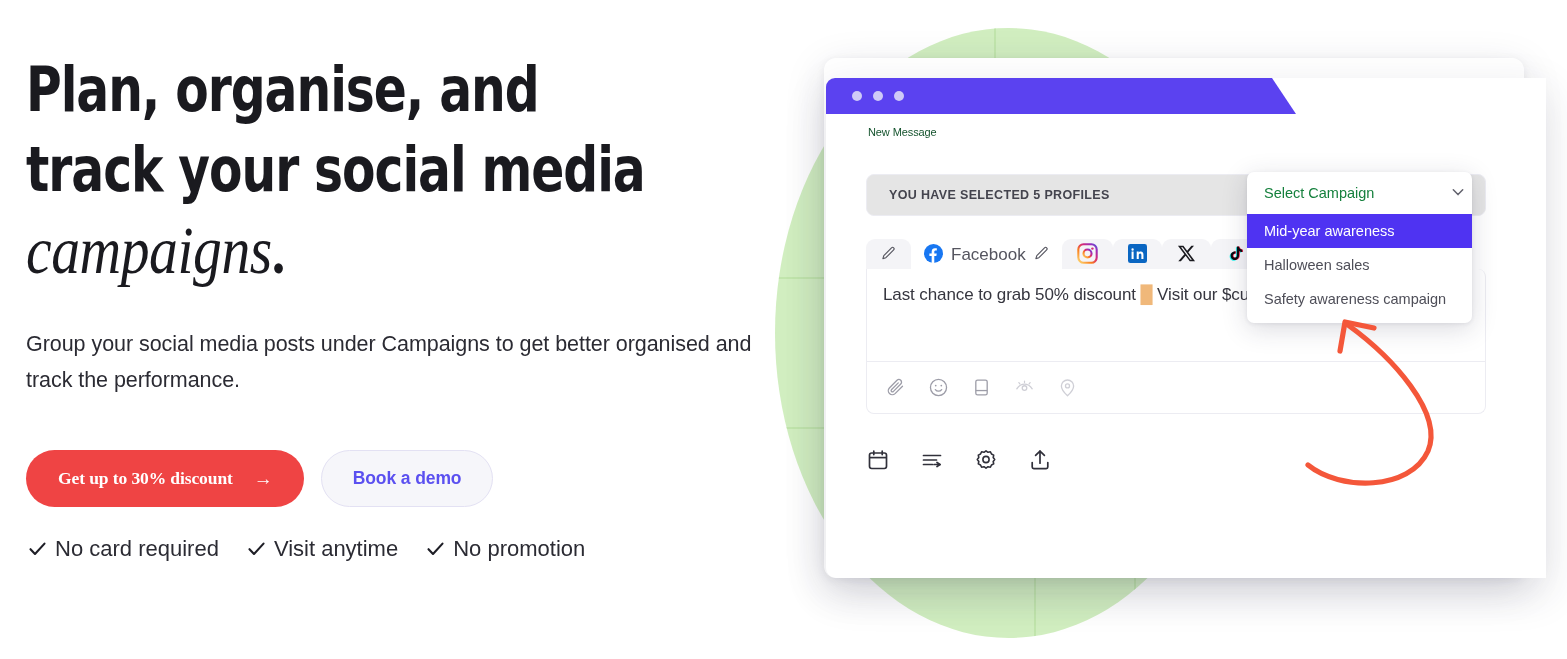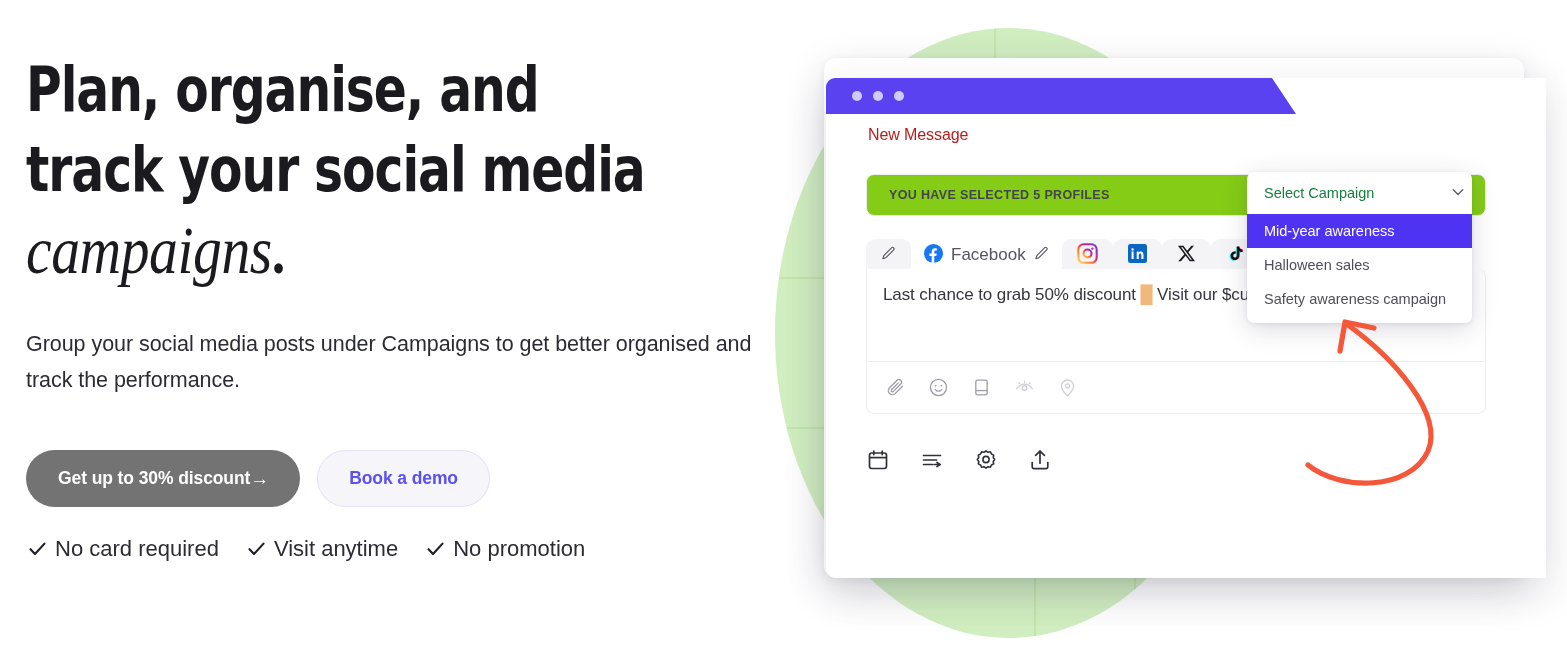--- a/index.html
+++ b/index.html
@@ -44,28 +44,28 @@
     top: 326px; left: 0;
     width: 740px;
     font-size: 21.5px;
     line-height: 36px;
     color: #2b2b33;
     letter-spacing: -0.05px;
   }
 
   .cta-row { position: absolute; top: 450px; left: 0; display: flex; align-items: center; gap: 17px; }
   .btn-primary {
-    display: flex; align-items: center; 
-    background: #737373;
+    display: flex; align-items: center; gap: 21px;
+    background: #ef4444;
     color: #ffffff;
     border: none;
     border-radius: 34px;
     height: 57px;
     padding: 0 31px 0 32px;
-    font-family: Liberation Sans, sans-serif;
+    font-family: Liberation Serif, serif;
     font-weight: 700;
     font-size: 17.5px;
     letter-spacing: -0.1px;
     cursor: pointer;
     white-space: nowrap;
   }
   .btn-primary .arrow { font-size: 19px; font-weight: 400; line-height: 1; }
   .btn-secondary {
     background: #f6f6fa;
     color: #5b50f0;
@@ -123,29 +123,29 @@
     width: 470px; height: 36px;
     background: #5b42f0;
     border-radius: 9px 0 0 0;
     clip-path: polygon(0 0, 446px 0, 470px 36px, 0 36px);
   }
   .dots { position: absolute; left: 26px; top: 13px; display: flex; gap: 11px; }
   .dot-c { width: 10px; height: 10px; border-radius: 50%; background: #cfcaf7; }
 
   .win-title {
     position: absolute; left: 42px; top: 48px;
-    font-size: 16px; color: #b91c1c; letter-spacing: -0.1px;
+    font-size: 11px; color: #14532d; letter-spacing: -0.1px;
   }
 
   .profiles-field {
     position: absolute; left: 40px; top: 96px;
     width: 620px; height: 42px;
     border: 1px solid #ececf2;
     border-radius: 8px;
-    background: #84cc16;
+    background: #e5e5e5;
     display: flex; align-items: center;
     padding-left: 22px;
   }
   .profiles-field span {
     font-size: 12.5px; font-weight: 700; letter-spacing: .35px; color: #44444e;
   }
 
   .tabs {
     position: absolute; left: 40px; top: 159px;
     display: flex; align-items: flex-end; height: 34px;

